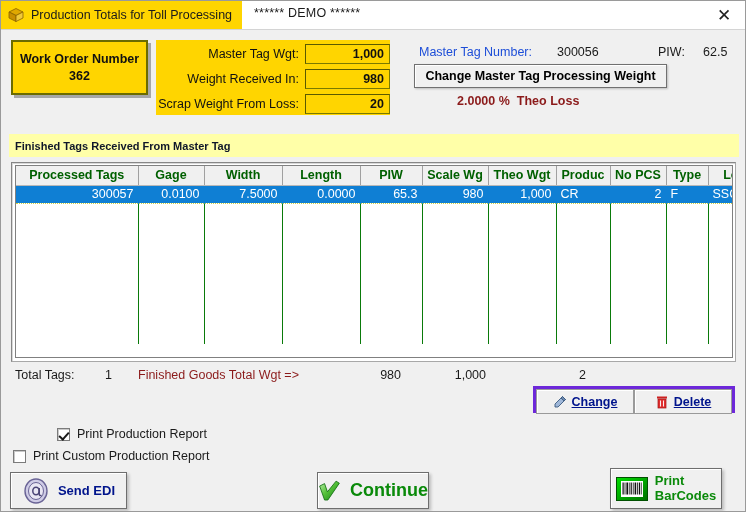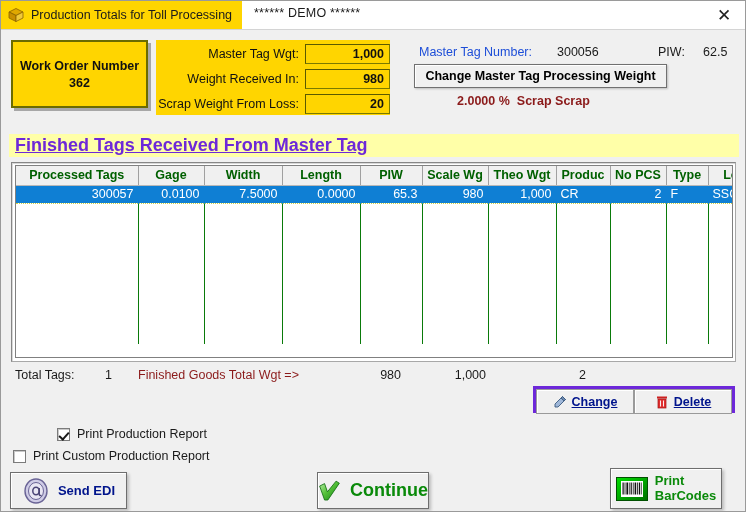--- a/index.html
+++ b/index.html
@@ -46,21 +46,21 @@
     font-size: 17px; color: #222; cursor: default;
   }
 
   
   .hdr-sep {
     position: absolute; left: 0; top: 28px; width: 744px; height: 1px;
     background: #d4d4d4;
   }
 
   .wo-box {
-    position: absolute; left: 10px; top: 39px; width: 137px; height: 68px;
+    position: absolute; left: 10px; top: 39px; width: 137px; height: 55px;
     background: #ffd500;
     border: 2px solid #6b6b00;
     box-shadow: 3px 3px 0 rgba(0,0,0,0.30);
     display: flex; flex-direction: column;
     align-items: center; justify-content: center;
   }
   .wo-label { font-size: 12.5px; font-weight: bold; color: #111; white-space: nowrap; }
   .wo-value { font-size: 12.5px; font-weight: bold; color: #111; margin-top: 3px; }
 
   .yellow-panel {
@@ -113,22 +113,21 @@
   .scrap-loss .pct { margin-right: 7px; }
 
   
   .banner {
     position: absolute; left: 8px; top: 133px; width: 730px; height: 23px;
     background: #ffffa8;
     display: flex; align-items: center;
     padding-left: 6px;
   }
   .banner span {
-    font-size: 18px; font-weight: bold; color: #6d28d9;
-    text-decoration: underline;
+    font-size: 11px; font-weight: bold; color: #0f172a;
   }
 
   
   .grid-wrap {
     position: absolute; left: 10px; top: 161px; width: 725px; height: 200px;
     background: #ffffff;
     border: 1px solid #a8a8a8;
     border-top-color: #868686; border-left-color: #868686;
     box-shadow: inset 1px 1px 0 #d8d8d8;
     overflow: hidden;
@@ -297,21 +296,21 @@
 </div>
 
 <div class="mt-line">Master Tag Number:</div>
 <div class="mt-num">300056</div>
 <div class="piw-lab">PIW:</div>
 <div class="piw-val">62.5</div>
 
 <div class="change-mt-btn">Change Master Tag Processing Weight</div>
 
 <div class="scrap-loss">
-  <span class="pct">2.0000 %</span><span>Scrap Scrap</span>
+  <span class="pct">2.0000 %</span><span>Theo Loss</span>
 </div>
 
 <div class="banner">
   <span>Finished Tags Received From Master Tag</span>
 </div>
 
 <div class="grid-wrap">
   <div class="grid-inner">
     <table class="grid">
       <colgroup>

